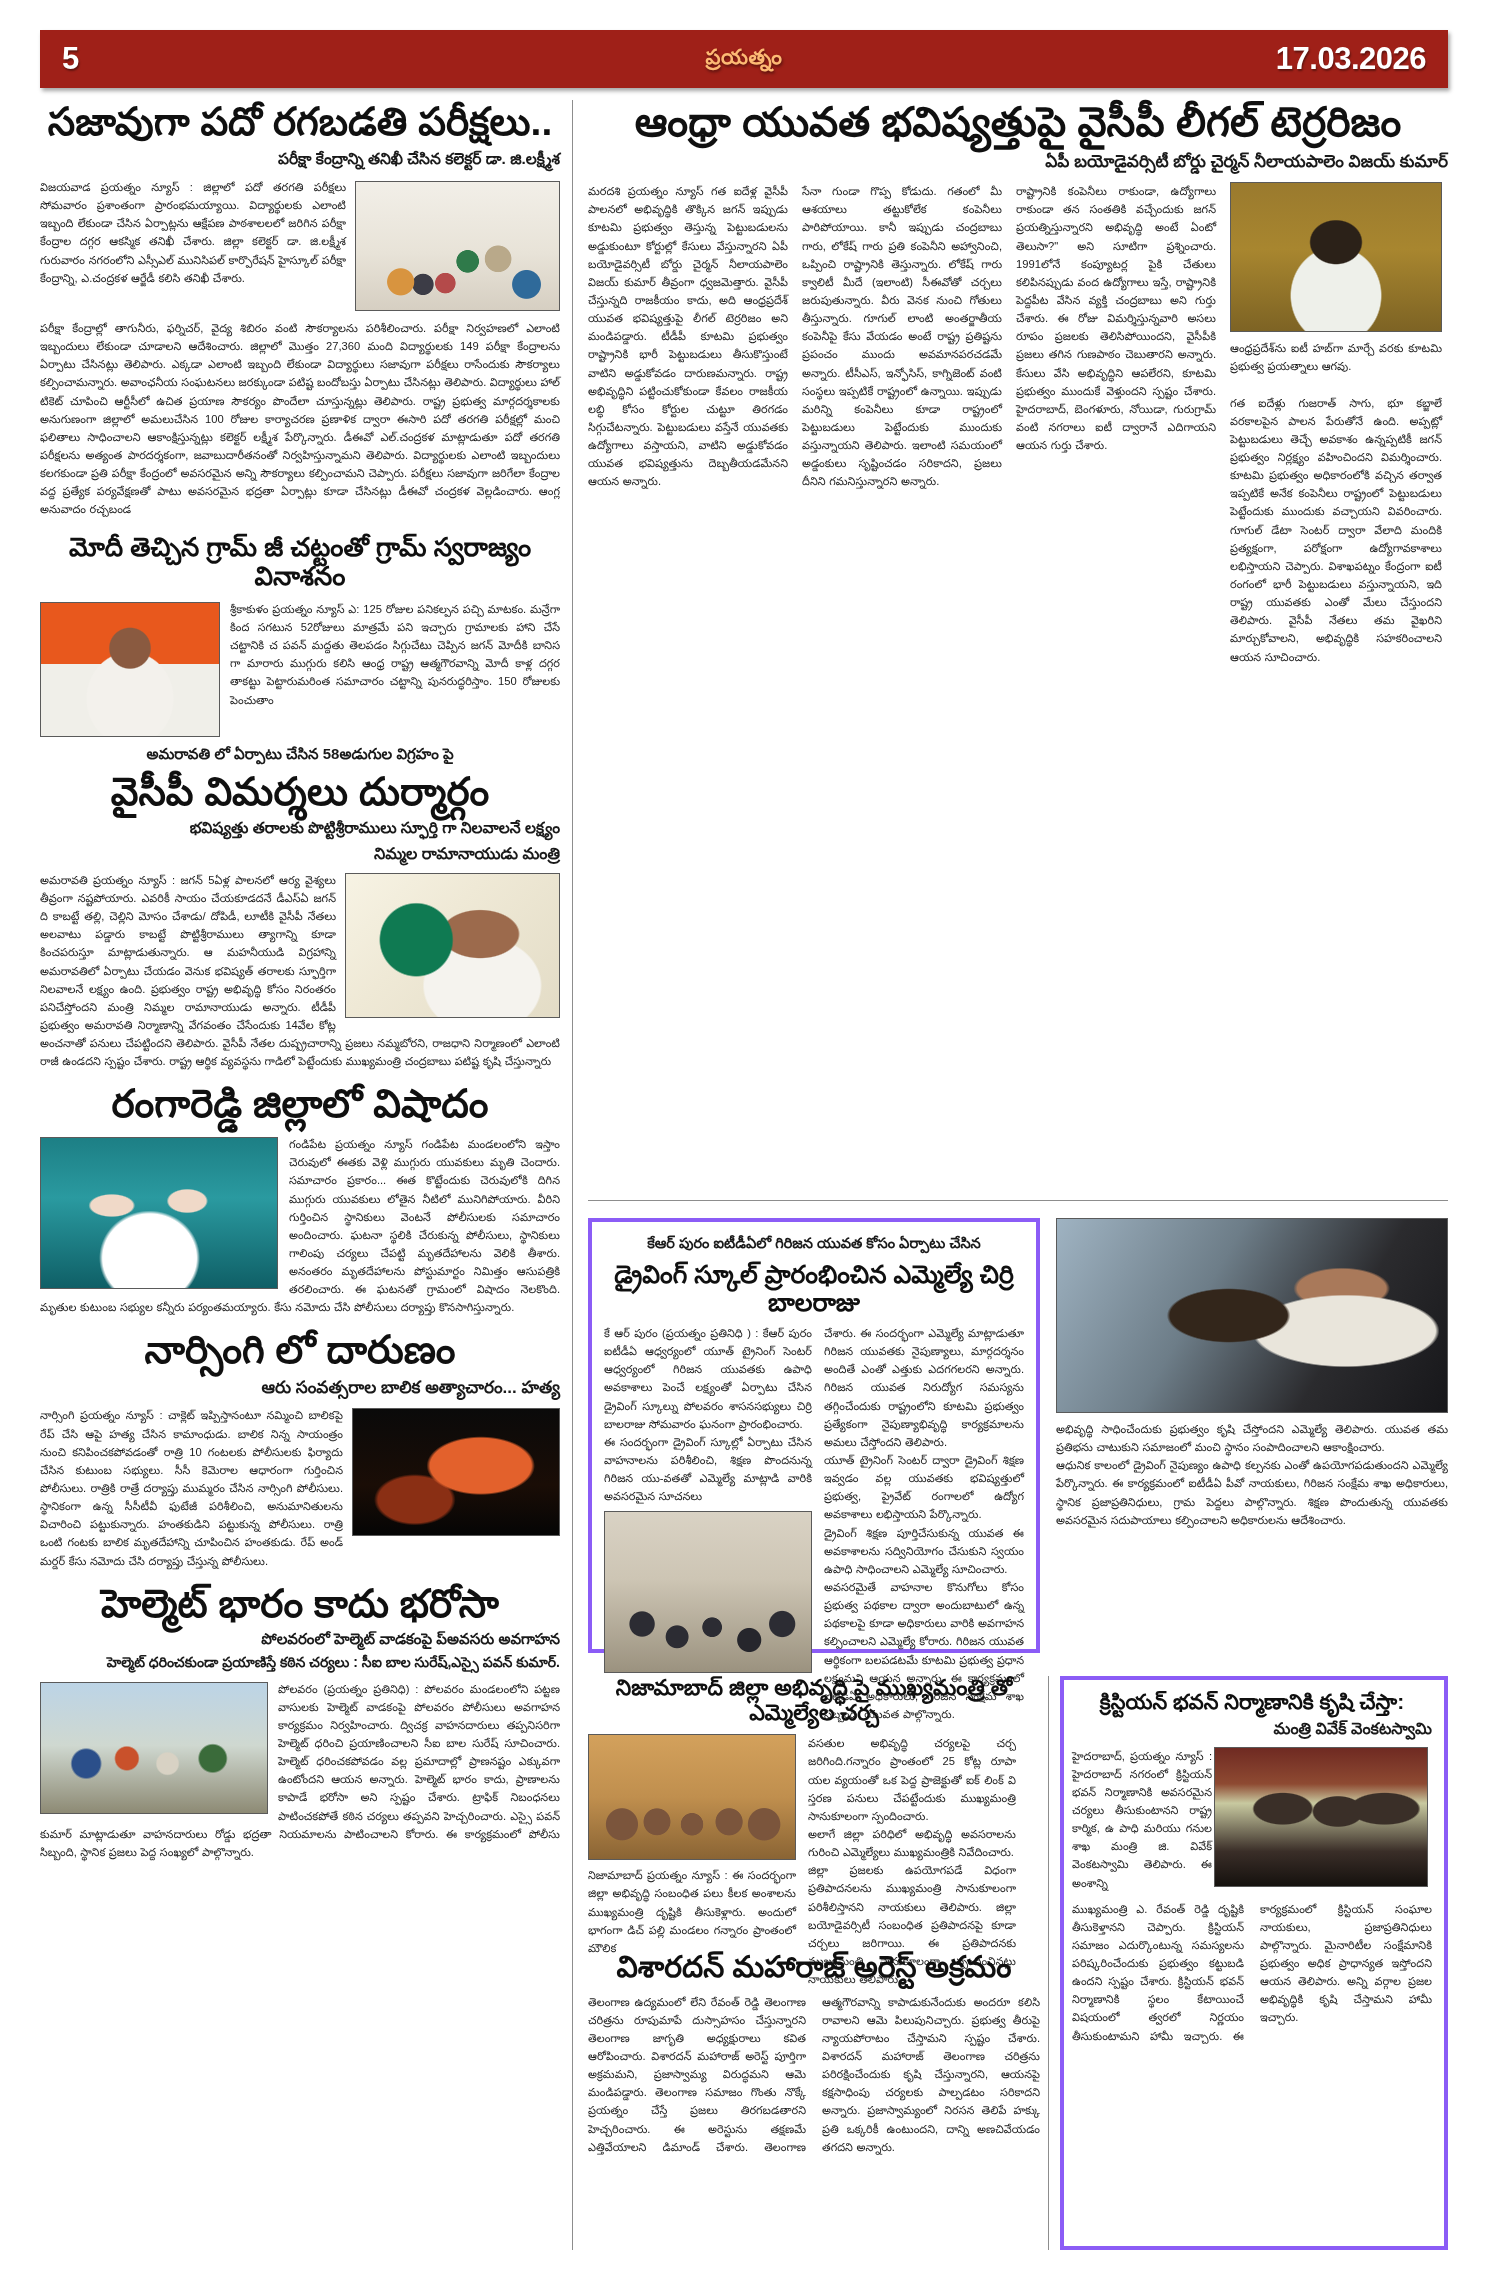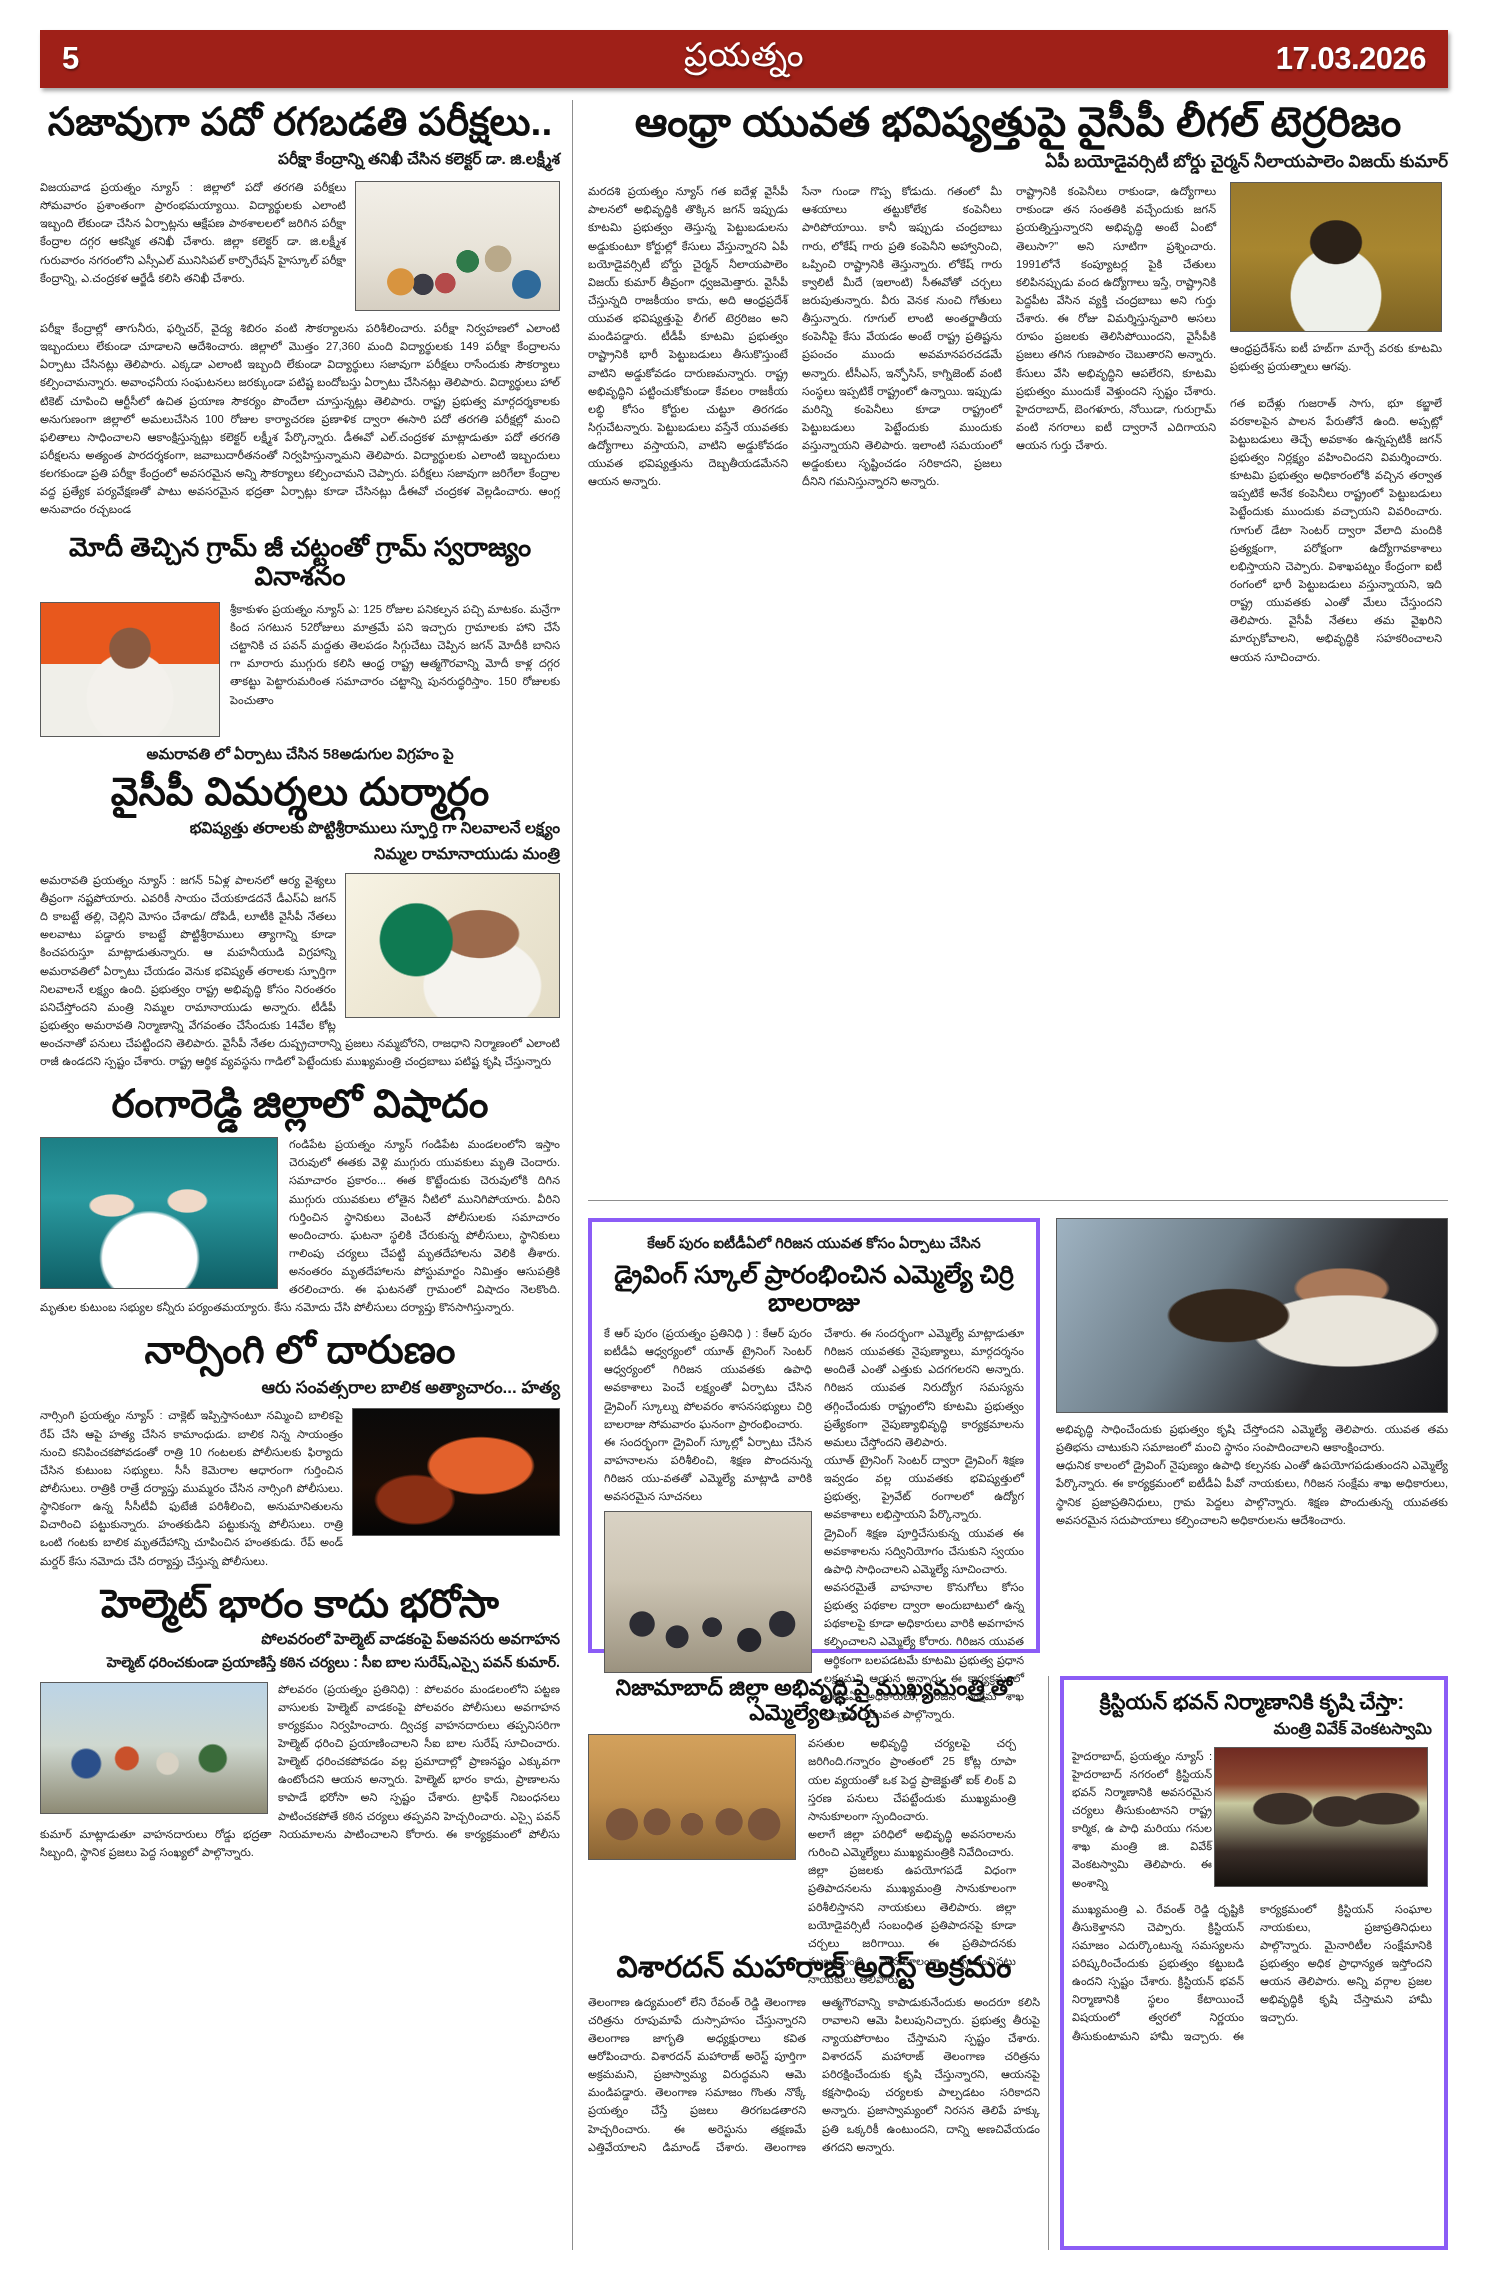--- a/index.html
+++ b/index.html
@@ -30,23 +30,23 @@
     box-shadow: 2px 3px 4px rgba(0,0,0,0.35);
   }
   .masthead .page-num {
     color: #ffffff;
     font-size: 31px;
     font-weight: bold;
     letter-spacing: 0.5px;
     text-shadow: 1px 2px 2px rgba(0,0,0,0.4);
   }
   .masthead .paper-name {
-    color: #ffffff;
-    font-size: 33px;
-    font-weight: normal;
+    color: #fdba74;
+    font-size: 21px;
+    font-weight: bold;
     text-shadow: 1px 2px 3px rgba(0,0,0,0.45);
     position: absolute;
     left: 50%;
     transform: translateX(-50%);
     letter-spacing: 0.5px;
   }
   .masthead .issue-date {
     color: #ffffff;
     font-size: 31px;
     font-weight: bold;
@@ -313,20 +313,21 @@
     <div class="photo ph-car" style="width:392px; height:195px; margin-bottom:7px;"></div>
     <p class="body-text" style="white-space:pre-line;">అభివృద్ధి సాధించేందుకు ప్రభుత్వం కృషి చేస్తోందని ఎమ్మెల్యే తెలిపారు. యువత తమ ప్రతిభను చాటుకుని సమాజంలో మంచి స్థానం సంపాదించాలని ఆకాంక్షించారు.
 ఆధునిక కాలంలో డ్రైవింగ్ నైపుణ్యం ఉపాధి కల్పనకు ఎంతో ఉపయోగపడుతుందని ఎమ్మెల్యే పేర్కొన్నారు. ఈ కార్యక్రమంలో ఐటీడీఏ పీవో నాయకులు, గిరిజన సంక్షేమ శాఖ అధికారులు, స్థానిక ప్రజాప్రతినిధులు, గ్రామ పెద్దలు పాల్గొన్నారు. శిక్షణ పొందుతున్న యువతకు అవసరమైన సదుపాయాలు కల్పించాలని అధికారులను ఆదేశించారు.</p>
   </div>
 
   <div style="position:absolute; left:588px; top:1676px; width:452px;">
     <h2 class="hl hl-sm" style="font-size:22px;">నిజామాబాద్ జిల్లా అభివృద్ధి పై ముఖ్యమంత్రి తో ఎమ్మెల్యేల చర్చ</h2>
     <div style="display:flex; gap:12px; margin-top:9px;">
       <div style="width:208px;">
         <div class="photo ph-cm" style="width:208px; height:126px; margin-bottom:6px;"></div>
+        <p class="body-text">నిజామాబాద్ ప్రయత్నం న్యూస్ : ఈ సందర్భంగా జిల్లా అభివృద్ధి సంబంధిత పలు కీలక అంశాలను ముఖ్యమంత్రి దృష్టికి తీసుకెళ్లారు. అందులో భాగంగా డిచ్ పల్లి మండలం గన్నారం ప్రాంతంలో మౌలిక</p>
       </div>
       <p class="body-text" style="width:208px; white-space:pre-line;">వసతుల అభివృద్ధి చర్యలపై చర్చ జరిగింది.గన్నారం ప్రాంతంలో 25 కోట్ల రూపా యల వ్యయంతో ఒక పెద్ద ప్రాజెక్టుతో ఐక్ లింక్ వి స్తరణ పనులు చేపట్టేందుకు ముఖ్యమంత్రి సానుకూలంగా స్పందించారు.
 అలాగే జిల్లా పరిధిలో అభివృద్ధి అవసరాలను గురించి ఎమ్మెల్యేలు ముఖ్యమంత్రికి నివేదించారు.
 జిల్లా ప్రజలకు ఉపయోగపడే విధంగా ప్రతిపాదనలను ముఖ్యమంత్రి సానుకూలంగా పరిశీలిస్తానని నాయకులు తెలిపారు. జిల్లా బయోడైవర్సిటీ సంబంధిత ప్రతిపాదనపై కూడా చర్చలు జరిగాయి. ఈ ప్రతిపాదనకు ముఖ్యమంత్రి సానుకూలంగా స్పందించినట్లు నాయకులు తెలిపారు.</p>
     </div>
   </div>
 
   <div style="position:absolute; left:588px; top:1950px; width:452px;">
     <h2 class="hl hl-lg" style="font-size:30px;">విశారదన్ మహారాజ్ అరెస్ట్ అక్రమం</h2>
     <p class="body-text cols2" style="margin-top:9px;">తెలంగాణ ఉద్యమంలో లేని రేవంత్ రెడ్డి తెలంగాణ చరిత్రను రూపుమాపే దుస్సాహసం చేస్తున్నారని తెలంగాణ జాగృతి అధ్యక్షురాలు కవిత ఆరోపించారు. విశారదన్ మహారాజ్ అరెస్ట్ పూర్తిగా అక్రమమని, ప్రజాస్వామ్య విరుద్ధమని ఆమె మండిపడ్డారు. తెలంగాణ సమాజం గొంతు నొక్కే ప్రయత్నం చేస్తే ప్రజలు తిరగబడతారని హెచ్చరించారు. ఈ అరెస్టును తక్షణమే ఎత్తివేయాలని డిమాండ్ చేశారు. తెలంగాణ ఆత్మగౌరవాన్ని కాపాడుకునేందుకు అందరూ కలిసి రావాలని ఆమె పిలుపునిచ్చారు. ప్రభుత్వ తీరుపై న్యాయపోరాటం చేస్తామని స్పష్టం చేశారు. విశారదన్ మహారాజ్ తెలంగాణ చరిత్రను పరిరక్షించేందుకు కృషి చేస్తున్నారని, ఆయనపై కక్షసాధింపు చర్యలకు పాల్పడటం సరికాదని అన్నారు. ప్రజాస్వామ్యంలో నిరసన తెలిపే హక్కు ప్రతి ఒక్కరికీ ఉంటుందని, దాన్ని అణచివేయడం తగదని అన్నారు.</p>

